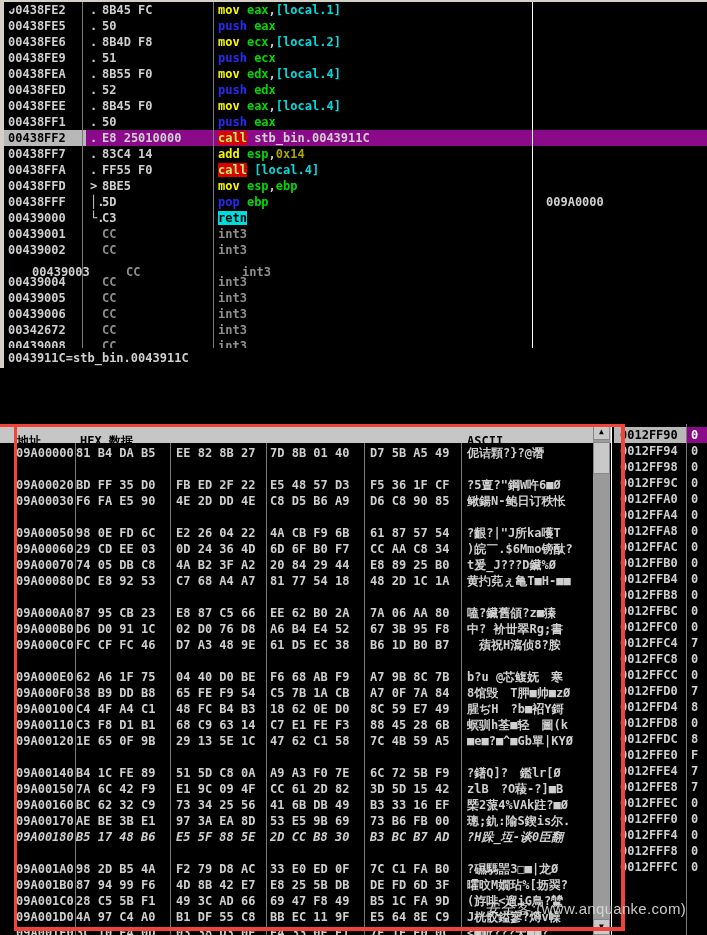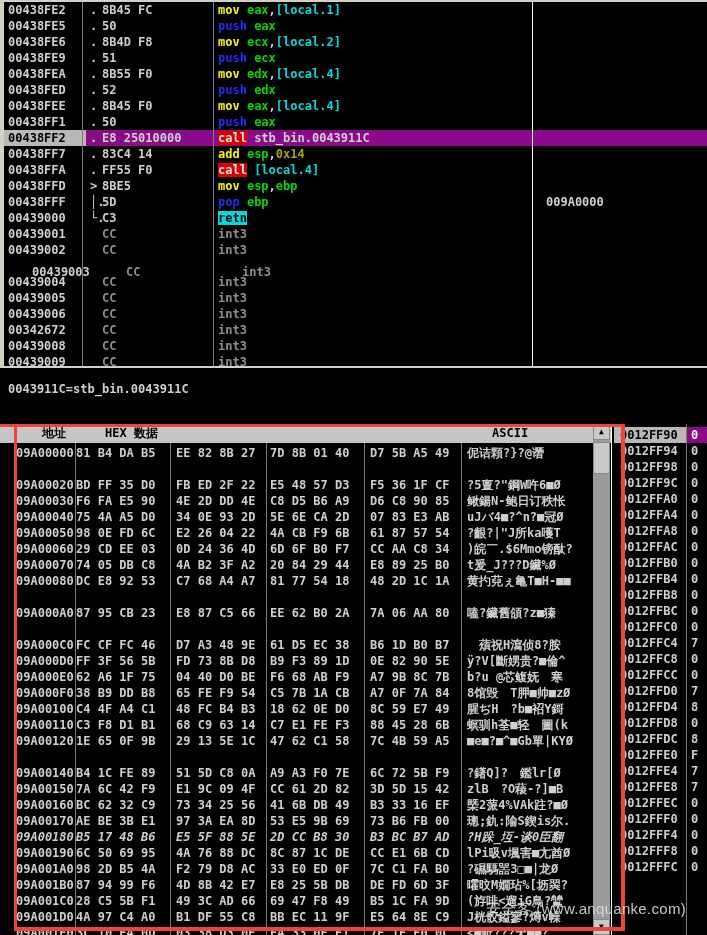--- a/index.html
+++ b/index.html
@@ -16,29 +16,29 @@
   .dcell{position:absolute;top:0;white-space:pre;}
   .d-addr{left:8px;}
   .d-addr-sel{left:4px;width:78px;background:var(--selected-addr-bg);color:#000;padding-left:4px;}
   .d-mark{left:90px;}
   .d-bytes{left:102px;}
   .d-disasm{left:218px;}
   .d-comment{left:546px;}
   .c-w{color:var(--text);} .c-y{color:var(--yellow);} .c-g{color:var(--green);}
   .c-b{color:var(--blue);} .c-c{color:var(--cyan);} .c-o{color:var(--olive);}
   .c-dim{color:var(--dim);}
-  .c-call{background:var(--call-bg);color:#e5e5e5;}
+  .c-call{background:var(--call-bg);color:#bef264;}
   .c-ret{background:var(--ret-bg);color:#000;}
   .vline{width:1px;background:var(--divider);}
   .vline-white{width:1px;background:var(--white-divider);}
-  #info-pane{left:4px;top:379px;width:703px;height:56px;background:#000;}
+  #info-pane{left:4px;top:348px;width:703px;height:56px;background:#000;}
   #info-line{position:absolute;left:4px;top:2px;white-space:pre;color:var(--text);}
   
   #dump-header{left:0;top:424px;width:611px;height:19px;background:var(--header-bg);color:#000;}
-  #dump-header span{position:absolute;top:1px;white-space:pre;padding-left:25px;}
+  #dump-header span{position:absolute;top:9px;white-space:pre;}
   .dump-row{position:absolute;left:0;width:611px;height:16px;}
   .dump-cell{position:absolute;top:0;white-space:pre;color:var(--text);}
   .hx0{left:16px;} .hx1{left:76px;} .hx2{left:176px;} .hx3{left:270px;} .hx4{left:370px;}
   .hx-ascii{left:467px;width:126px;overflow:hidden;}
   
   .stack-row{position:absolute;left:611px;width:96px;height:16px;}
   .st-addr{position:absolute;left:9px;top:0;white-space:pre;color:var(--text);}
   .st-val{position:absolute;left:80px;top:0;white-space:pre;color:var(--text);}
   .st-addr-selbg{position:absolute;left:3px;top:0;width:72px;height:16px;background:var(--selected-addr-bg);}
   .st-val-selbg{position:absolute;left:76px;top:0;width:20px;height:16px;background:var(--selected-bg);}
@@ -57,21 +57,21 @@
     font-size:15px;color:var(--watermark);opacity:.92;white-space:pre;letter-spacing:.3px;}
 </style>
 </head>
 <body>
 
 <div id="screen">
 
   <div class="abs" id="top-border"></div>
   <div class="abs" id="left-border"></div>
 
-  <div class="abs" id="disasm-panel" style="left:0;top:2px;width:707px;height:364px;overflow:hidden;">
+  <div class="abs" id="disasm-panel" style="left:0;top:2px;width:707px;height:364px;overflow:hidden;border-radius:32px;">
       <div class="drow" style="top: 0px;">
         <span class="dcell d-addr">00438FE2</span>
         <span class="dcell d-mark c-w">.</span>
         <span class="dcell d-bytes c-w">8B45 FC</span>
         <span class="dcell d-disasm"><span class="c-y">mov</span><span class="c-w"> </span><span class="c-g">eax</span><span class="c-w">,</span><span class="c-c">[local.1]</span></span>
       </div>
       <div class="drow" style="top: 16px;">
         <span class="dcell d-addr">00438FE5</span>
         <span class="dcell d-mark c-w">.</span>
         <span class="dcell d-bytes c-w">50</span>
@@ -231,28 +231,20 @@
         <span class="dump-cell hx-ascii">?5亶?"鋼W吘6■Ø</span>
       </div>
       <div class="dump-row" style="top: 50px;">
         <span class="dump-cell hx0">09A00030</span>
         <span class="dump-cell hx1">F6 FA E5 90</span>
         <span class="dump-cell hx2">4E 2D DD 4E</span>
         <span class="dump-cell hx3">C8 D5 B6 A9</span>
         <span class="dump-cell hx4">D6 C8 90 85</span>
         <span class="dump-cell hx-ascii">鳅鍚N-鲍日订秩怅</span>
       </div>
-      <div class="dump-row" style="top: 66px;">
-        <span class="dump-cell hx0">09A00040</span>
-        <span class="dump-cell hx1">75 4A A5 D0</span>
-        <span class="dump-cell hx2">34 0E 93 2D</span>
-        <span class="dump-cell hx3">5E 6E CA 2D</span>
-        <span class="dump-cell hx4">07 83 E3 AB</span>
-        <span class="dump-cell hx-ascii">uJバ4■?^n?■冠Ø</span>
-      </div>
       <div class="dump-row" style="top: 82px;">
         <span class="dump-cell hx0">09A00050</span>
         <span class="dump-cell hx1">98 0E FD 6C</span>
         <span class="dump-cell hx2">E2 26 04 22</span>
         <span class="dump-cell hx3">4A CB F9 6B</span>
         <span class="dump-cell hx4">61 87 57 54</span>
         <span class="dump-cell hx-ascii">?齦?|"J所ka嚄T</span>
       </div>
       <div class="dump-row" style="top: 98px;">
         <span class="dump-cell hx0">09A00060</span>
@@ -279,36 +271,36 @@
         <span class="dump-cell hx-ascii">黄扚萖ぇ亀T■H-■■</span>
       </div>
       <div class="dump-row" style="top: 162px;">
         <span class="dump-cell hx0">09A000A0</span>
         <span class="dump-cell hx1">87 95 CB 23</span>
         <span class="dump-cell hx2">E8 87 C5 66</span>
         <span class="dump-cell hx3">EE 62 B0 2A</span>
         <span class="dump-cell hx4">7A 06 AA 80</span>
         <span class="dump-cell hx-ascii">嗑?鑶舊頜?z■獉</span>
       </div>
+      <div class="dump-row" style="top: 178px;">
+        <span class="dump-cell hx0">09A000B0</span>
+        <span class="dump-cell hx1">D6 D0 91 1C</span>
+        <span class="dump-cell hx2">02 D0 76 D8</span>
+        <span class="dump-cell hx3">A6 B4 E4 52</span>
+        <span class="dump-cell hx4">67 3B 95 F8</span>
+        <span class="dump-cell hx-ascii">中? 衸丗翠Rg;書</span>
+      </div>
       <div class="dump-row" style="top: 194px;">
         <span class="dump-cell hx0">09A000C0</span>
         <span class="dump-cell hx1">FC CF FC 46</span>
         <span class="dump-cell hx2">D7 A3 48 9E</span>
         <span class="dump-cell hx3">61 D5 EC 38</span>
         <span class="dump-cell hx4">B6 1D B0 B7</span>
         <span class="dump-cell hx-ascii">　薠祝H瀉侦8?胺</span>
       </div>
-      <div class="dump-row" style="top: 210px;">
-        <span class="dump-cell hx0">09A000D0</span>
-        <span class="dump-cell hx1">FF 3F 56 5B</span>
-        <span class="dump-cell hx2">FD 73 8B D8</span>
-        <span class="dump-cell hx3">B9 F3 89 1D</span>
-        <span class="dump-cell hx4">0E 82 90 5E</span>
-        <span class="dump-cell hx-ascii">ÿ?V[斷娚贵?■倫^</span>
-      </div>
       <div class="dump-row" style="top: 226px;">
         <span class="dump-cell hx0">09A000E0</span>
         <span class="dump-cell hx1">62 A6 1F 75</span>
         <span class="dump-cell hx2">04 40 D0 BE</span>
         <span class="dump-cell hx3">F6 68 AB F9</span>
         <span class="dump-cell hx4">A7 9B 8C 7B</span>
         <span class="dump-cell hx-ascii">b?u @芯鳆妩　寒</span>
       </div>
       <div class="dump-row" style="top: 242px;">
         <span class="dump-cell hx0">09A000F0</span>
@@ -375,28 +367,20 @@
         <span class="dump-cell hx-ascii">璁;釚:隃S鍥is尔.</span>
       </div>
       <div class="dump-row" style="top: 386px; font-style: italic;">
         <span class="dump-cell hx0">09A00180</span>
         <span class="dump-cell hx1">B5 17 48 B6</span>
         <span class="dump-cell hx2">E5 5F 88 5E</span>
         <span class="dump-cell hx3">2D CC B8 30</span>
         <span class="dump-cell hx4">B3 BC B7 AD</span>
         <span class="dump-cell hx-ascii">?H跺_坘-谈0臣翻</span>
       </div>
-      <div class="dump-row" style="top: 402px;">
-        <span class="dump-cell hx0">09A00190</span>
-        <span class="dump-cell hx1">6C 50 69 95</span>
-        <span class="dump-cell hx2">4A 76 88 DC</span>
-        <span class="dump-cell hx3">8C 87 1C DE</span>
-        <span class="dump-cell hx4">CC E1 6B CD</span>
-        <span class="dump-cell hx-ascii">lPi昅v堸害■尢酋Ø</span>
-      </div>
       <div class="dump-row" style="top: 418px;">
         <span class="dump-cell hx0">09A001A0</span>
         <span class="dump-cell hx1">98 2D B5 4A</span>
         <span class="dump-cell hx2">F2 79 D8 AC</span>
         <span class="dump-cell hx3">33 E0 ED 0F</span>
         <span class="dump-cell hx4">7C C1 FA B0</span>
         <span class="dump-cell hx-ascii">?礘騳噐3□■|龙Ø</span>
       </div>
       <div class="dump-row" style="top: 434px;">
         <span class="dump-cell hx0">09A001B0</span>

